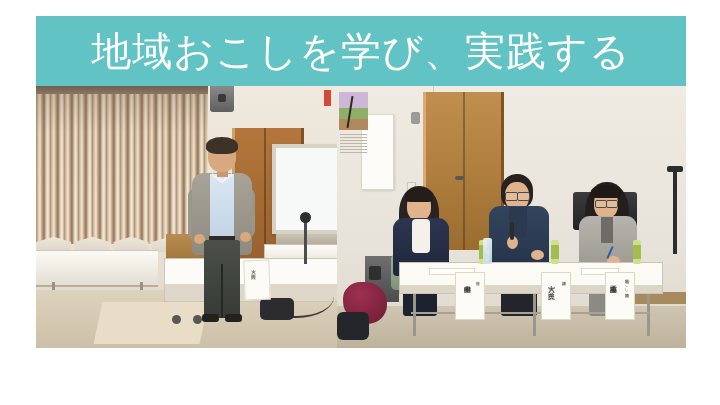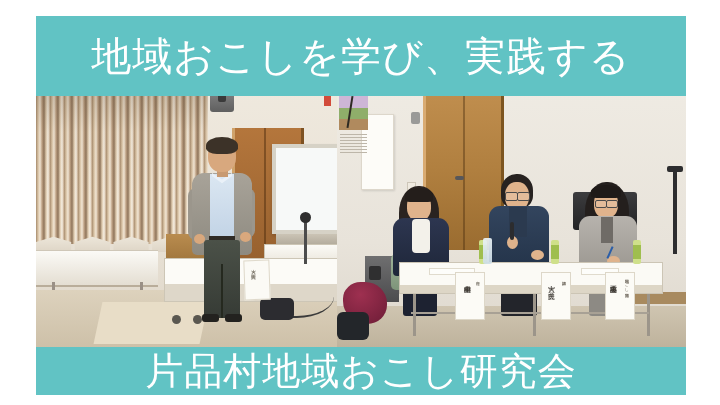--- a/index.html
+++ b/index.html
@@ -23,21 +23,21 @@
     position: absolute;
     left: 36px;
     width: 650px;
     background: #61c3c4;
     display: flex;
     align-items: center;
     justify-content: center;
     box-sizing: border-box;
     z-index: 6;
   }
-  #banner-top { top: 16px; height: 80px; }
+  #banner-top { top: 16px; height: 70px; }
   #banner-bottom { top: 347px; height: 48px; }
 
   .banner-text {
     color: #ffffff;
     font-family: "DejaVu Sans", "Liberation Sans", sans-serif;
     font-weight: 400;
     letter-spacing: 0.5px;
     white-space: nowrap;
     line-height: 1;
   }
@@ -544,17 +544,14 @@
       <div class="rp-plate-txt" style="left:210px; top:196px;">大宮　豊氏</div>
       <div class="rp-plate-sub" style="left:224px; top:194px;">講師</div>
 
       <div class="rp-plate" style="left:268px;"></div>
       <div class="rp-plate-txt" style="left:272px; top:196px;">工藤琴恵氏</div>
       <div class="rp-plate-sub" style="left:287px; top:192px;">地域おこし協力隊</div>
     </div>
 
   </div>
 
-  <div class="banner" id="banner-bottom">
-    <div class="banner-text" id="org-text">片品村地域おこし研究会</div>
-  </div>
 
 </div>
 
 </body></html>

